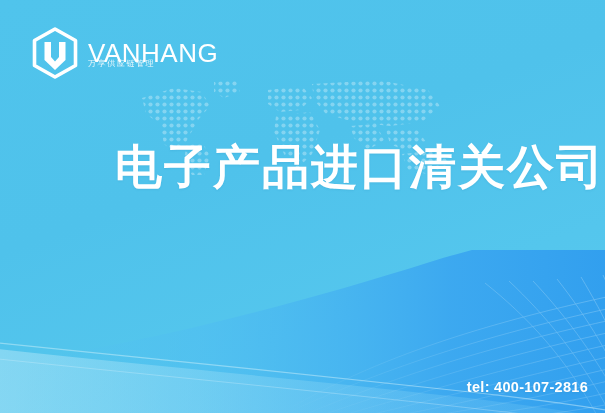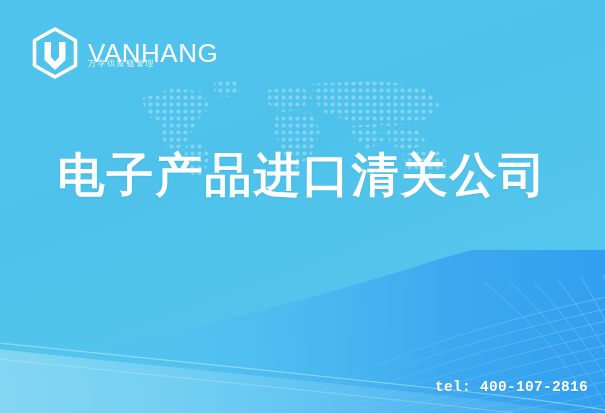--- a/index.html
+++ b/index.html
@@ -101,22 +101,22 @@
     margin-top: -6px;
     opacity: 0.92;
     font-family: "DejaVu Sans", "Liberation Sans", sans-serif;
   }
 
   
   .headline {
     position: absolute;
     left: 0;
     right: 0;
-    top: 144px;
-    text-align: center;
+    top: 136px;
+    text-align: right;
   }
   .headline-line {
     display: block;
     color: #ffffff;
     font-size: 47px;
     font-weight: bold;
     letter-spacing: 2px;
     line-height: 62px;
     font-family: "DejaVu Sans", "Liberation Sans", sans-serif;
     text-shadow: 0 1px 2px rgba(40,140,190,0.18);
@@ -124,21 +124,21 @@
 
   
   .phone {
     position: absolute;
     right: 17px;
     bottom: 18px;
     color: #ffffff;
     font-size: 14.5px;
     font-weight: bold;
     letter-spacing: 0.3px;
-    font-family: Liberation Mono, monospace;
+    font-family: Liberation Sans, sans-serif;
     text-shadow: 0 1px 2px rgba(40,140,190,0.25);
   }
 </style>
 </head>
 <body>
 
 <div class="banner">
 
   <div class="bg-layer">
 

